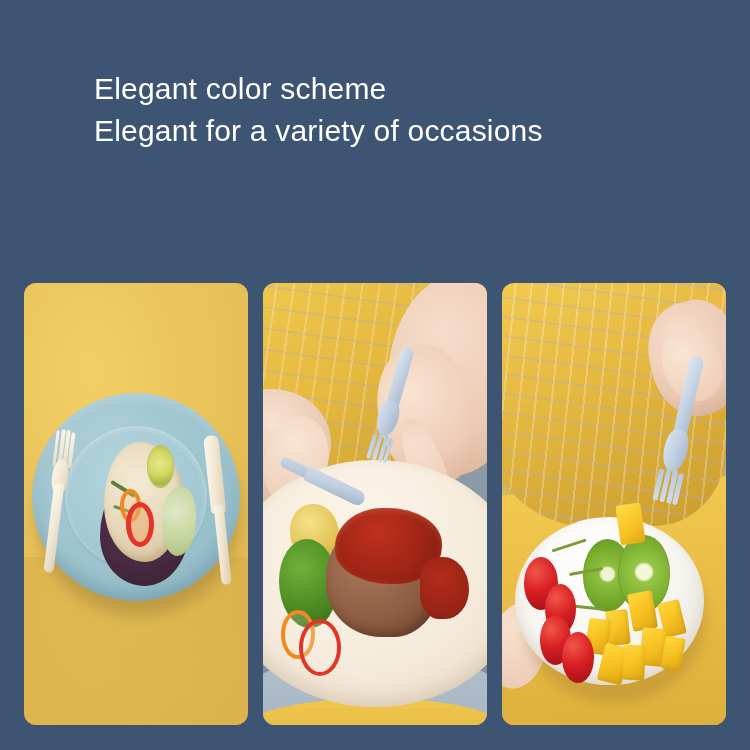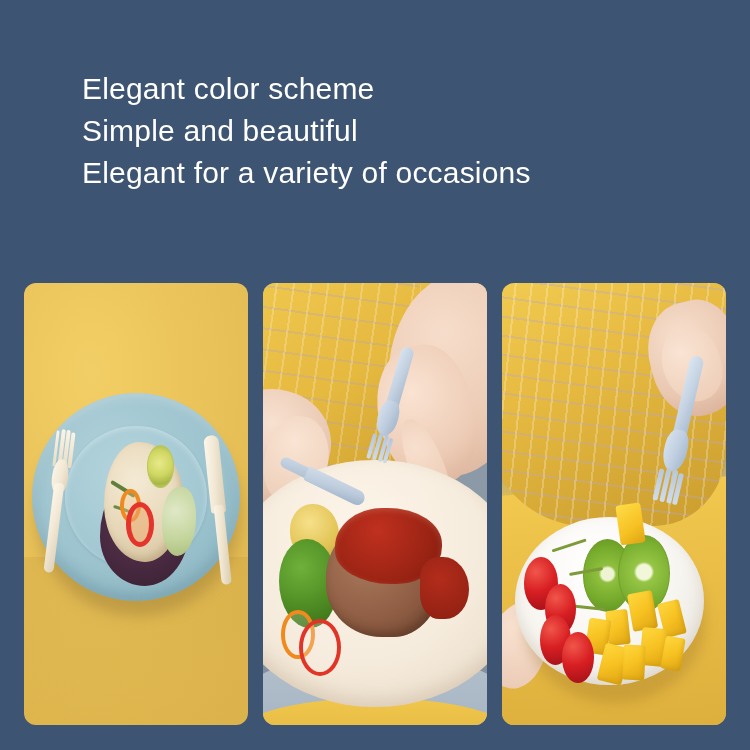--- a/index.html
+++ b/index.html
@@ -11,21 +11,21 @@
     width: 750px;
     height: 750px;
     overflow: hidden;
     font-family: "Liberation Sans", sans-serif;
     position: relative;
   }
 
   
   #headline {
     position: absolute;
-    left: 82px;
+    left: 94px;
     top: 68px;
     width: 600px;
   }
   .headline-line {
     color: #ffffff;
     font-size: 30px;
     line-height: 42px;
     font-weight: 400;
     letter-spacing: 0.2px;
     white-space: nowrap;
@@ -568,21 +568,20 @@
   .p3-fork .t1 { left: 4px; }
   .p3-fork .t2 { left: 11px; height: 34px; }
   .p3-fork .t3 { left: 18px; height: 34px; }
   .p3-fork .t4 { left: 24px; }
 </style>
 </head>
 <body>
 
 <div id="headline">
   <div class="headline-line">Elegant color scheme</div>
-  <div class="headline-line">Simple and beautiful</div>
   <div class="headline-line">Elegant for a variety of occasions</div>
 </div>
 
 <div id="panels">
 
   <div class="panel panel-1">
     <div class="photo">
       <div class="p1-table"></div>
       <div class="p1-table-shadow"></div>
       <div class="p1-plate-shadow"></div>

